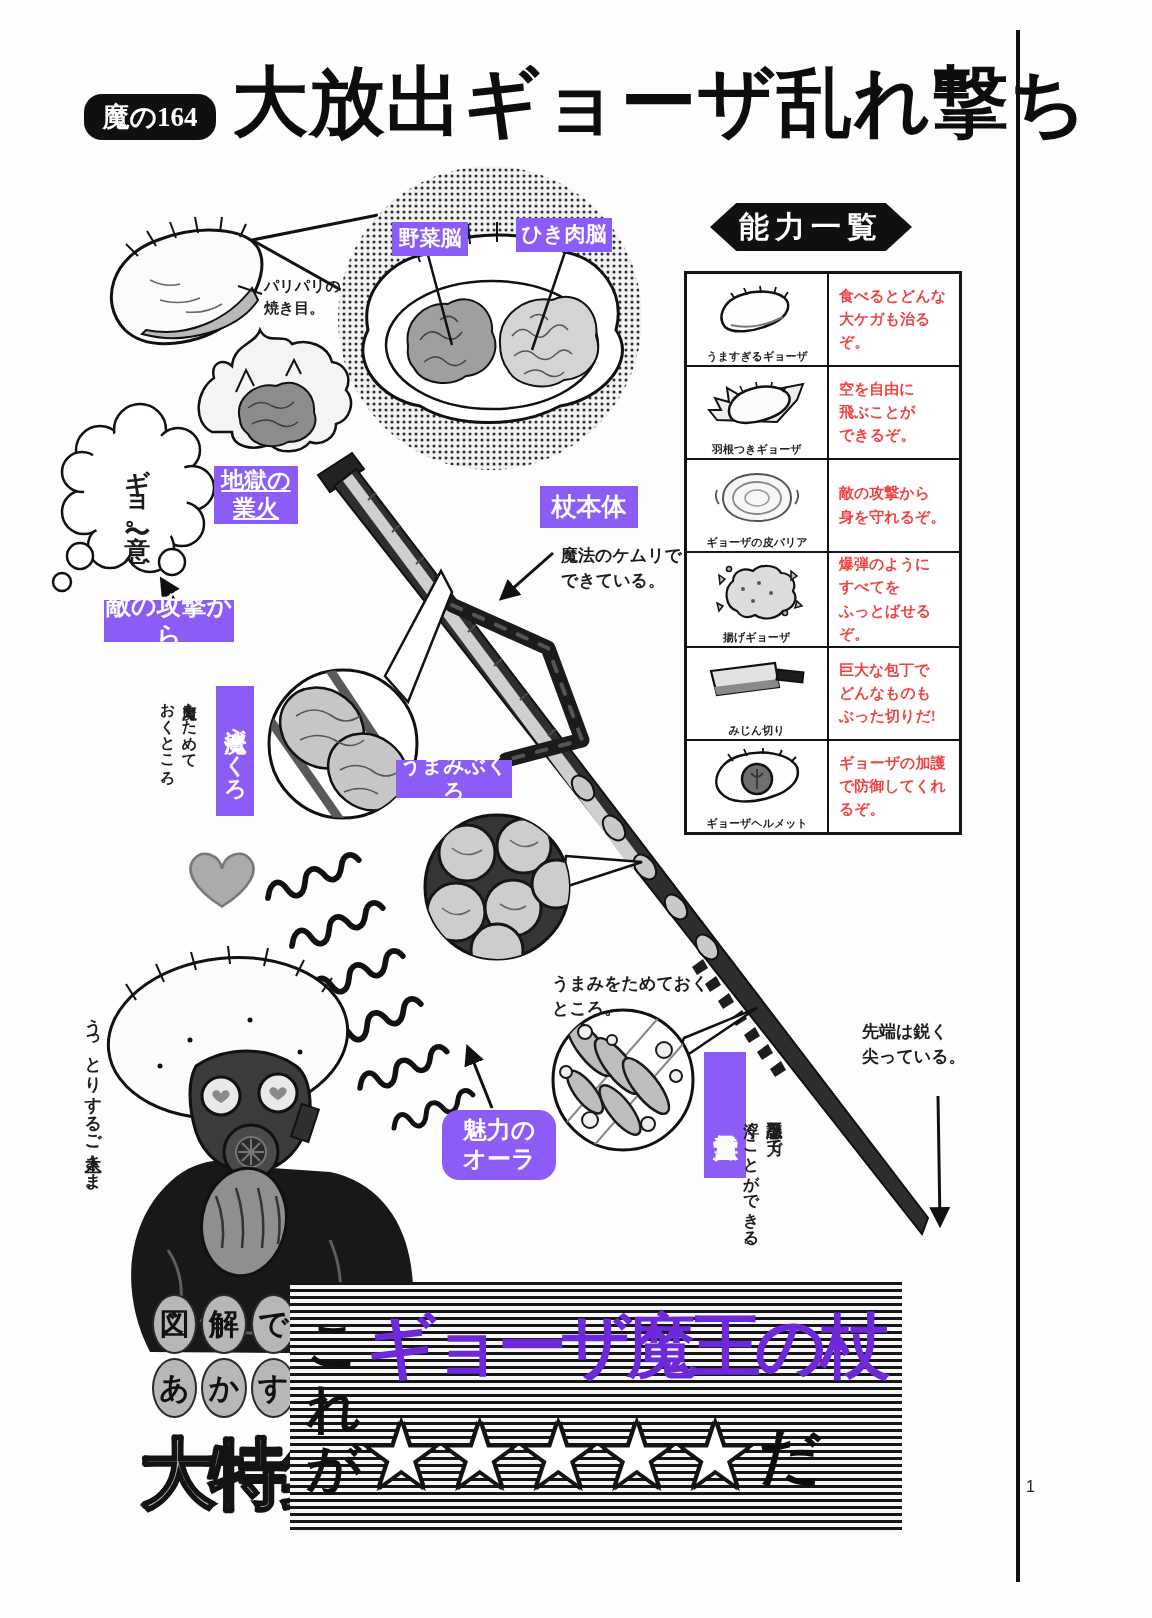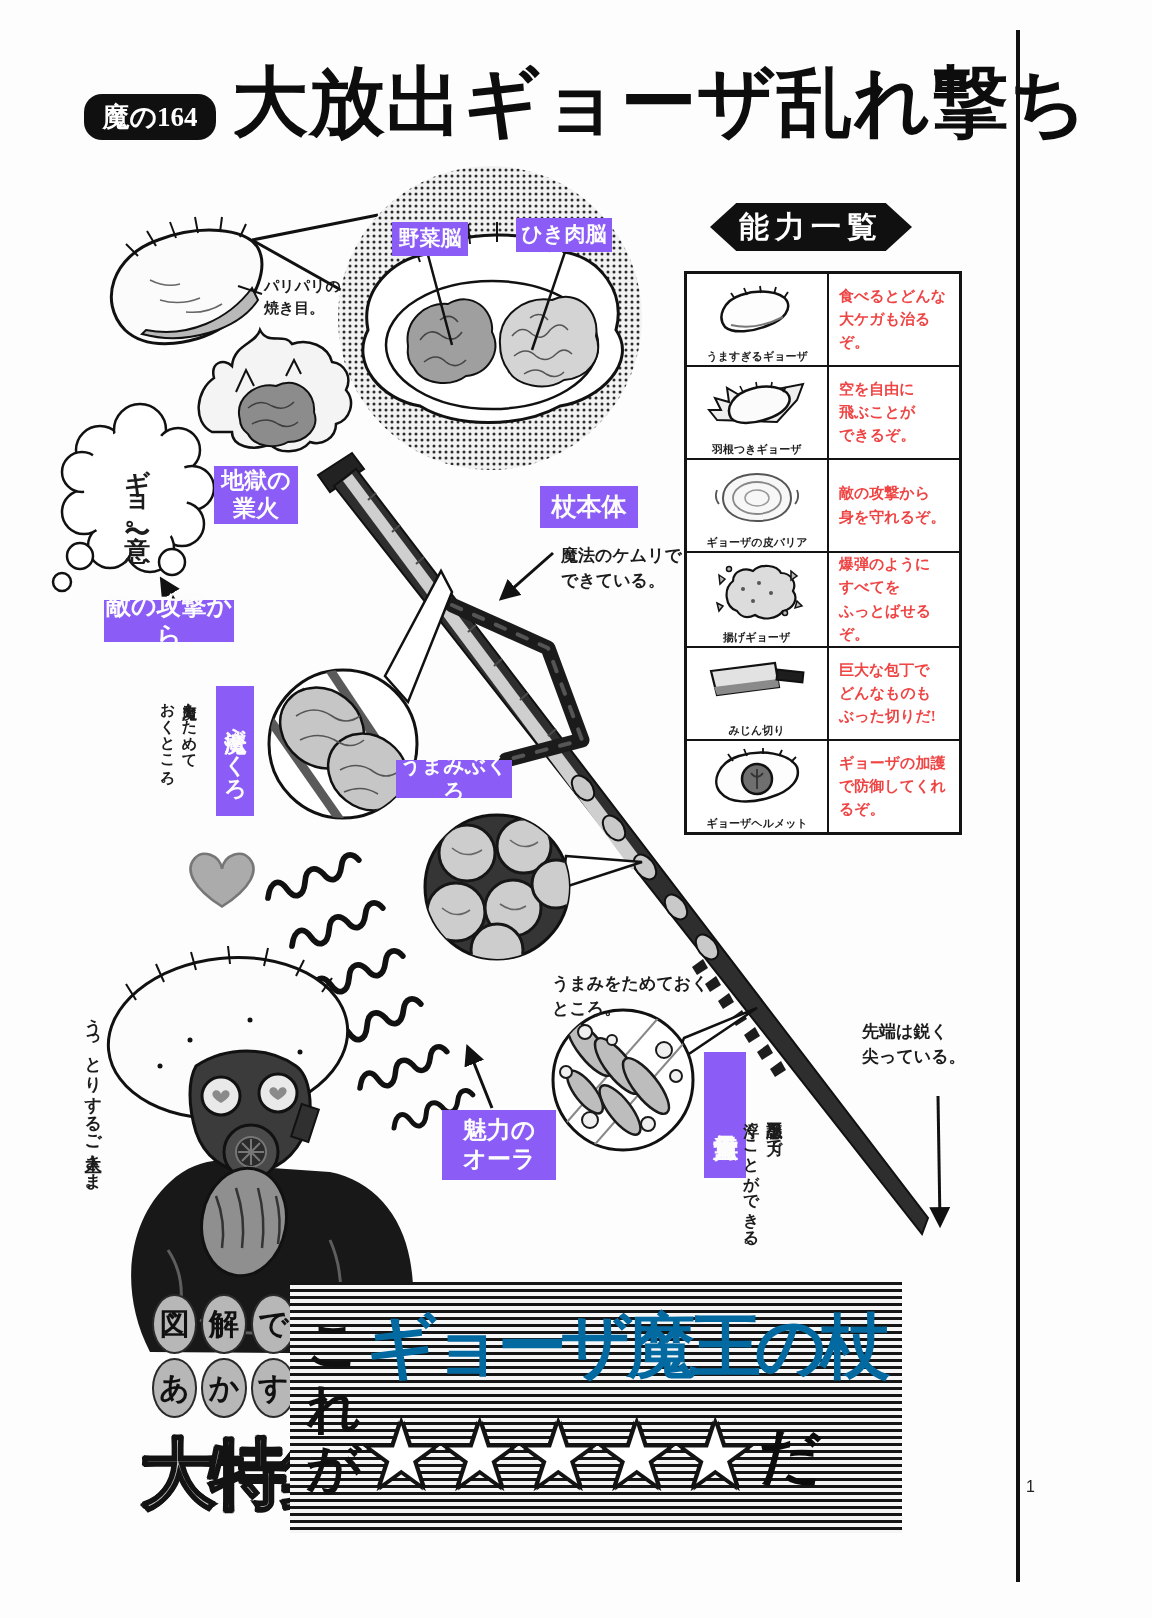--- a/index.html
+++ b/index.html
@@ -78,21 +78,21 @@
     left:290px; top:1282px; width:612px; height:251px;
     background:repeating-linear-gradient(180deg,#161616 0 3px,#f6f6f6 3px 7px);
   }
   .lead-vert{
     left:298px; top:1290px; height:240px; font-family:"Liberation Sans", sans-serif;
     font-weight:bold; font-size:54px; color:#101010; writing-mode:vertical-rl;
     text-orientation:upright; letter-spacing:-6px;
   }
   .stripe-title{
     left:366px; top:1300px; width:536px; font-family:"Liberation Sans", sans-serif;
-    font-weight:bold; font-size:70px; letter-spacing:-6px; color:#0369a1; white-space:nowrap;
+    font-weight:bold; font-size:70px; letter-spacing:-6px; color:#6d28d9; white-space:nowrap;
   }
   .stars-row{ left:360px; top:1402px; white-space:nowrap; }
   .stars{
     font-size:92px; letter-spacing:-4px; color:#ffffff; font-family:"DejaVu Sans", sans-serif;
     -webkit-text-stroke:3px #131313;
     text-shadow:3px 0 #131313,-3px 0 #131313,0 3px #131313,0 -3px #131313;
     vertical-align:middle;
   }
   .star-suffix{
     font-size:62px; font-weight:bold; color:#0c0c0c; font-family:"Liberation Sans", sans-serif;
@@ -374,35 +374,35 @@
     </g>
   </svg>
 
   <div class="abs chap-badge">魔の164</div>
   <div class="abs main-title">大放出ギョーザ乱れ撃ち</div>
   <div class="abs border-line"></div>
 
   <div class="abs note" style="left:264px;top:276px;font-size:15px;">パリパリの
 焼き目。</div>
   <div class="abs note vert" style="left:118px;top:450px;height:130px;font-size:26px;letter-spacing:2px;">ギョ〜意。</div>
-  <div class="abs blabel" style="left:214px;top:466px;width:84px;height:58px;font-size:23px;">地獄の
+  <div class="abs blabel" style="left:214px;top:466px;width:84px;height:58px;font-size:23px;text-decoration:underline;">地獄の
 業火</div>
   <div class="abs blabel" style="left:104px;top:600px;width:130px;height:42px;font-size:25px;">敵の攻撃から</div>
   <div class="abs blabel" style="left:392px;top:222px;width:76px;height:34px;font-size:21px;">野菜脳</div>
   <div class="abs blabel" style="left:516px;top:218px;width:96px;height:34px;font-size:21px;">ひき肉脳</div>
   <div class="abs blabel" style="left:540px;top:486px;width:98px;height:42px;font-size:25px;">杖本体</div>
   <div class="abs note" style="left:561px;top:544px;font-size:17px;">魔法のケムリで
 できている。</div>
   <div class="abs blabel vert" style="left:216px;top:686px;width:38px;height:130px;font-size:22px;">魔法ぶくろ</div>
   <div class="abs note vert" style="left:156px;top:692px;height:134px;font-size:15px;">魔力をためて
 おくところ。</div>
   <div class="abs blabel" style="left:396px;top:760px;width:116px;height:38px;font-size:21px;">うまみぶくろ</div>
   <div class="abs note" style="left:504px;top:972px;font-size:17px;margin-left:48px;">うまみをためておく
 ところ。</div>
-  <div class="abs blabel" style="left:442px;top:1110px;width:114px;height:70px;font-size:24px;">魅力の
+  <div class="abs blabel" style="left:442px;top:1110px;width:114px;height:70px;font-size:24px;border-radius:17px;">魅力の
 オーラ</div>
   <div class="abs blabel vert" style="left:704px;top:1052px;width:42px;height:126px;font-size:25px;">無重力骨</div>
   <div class="abs note vert" style="left:740px;top:1110px;height:196px;font-size:16px;">不思議な力で
 浮くことができる。</div>
   <div class="abs note" style="left:862px;top:1020px;font-size:17px;">先端は鋭く
 尖っている。</div>
   <div class="abs note vert" style="left:80px;top:1006px;height:250px;font-size:17px;">うっとりするご主人さま。</div>
 
   <div class="abs ability-banner">能力一覧</div>
   <div class="abs ability-table">

